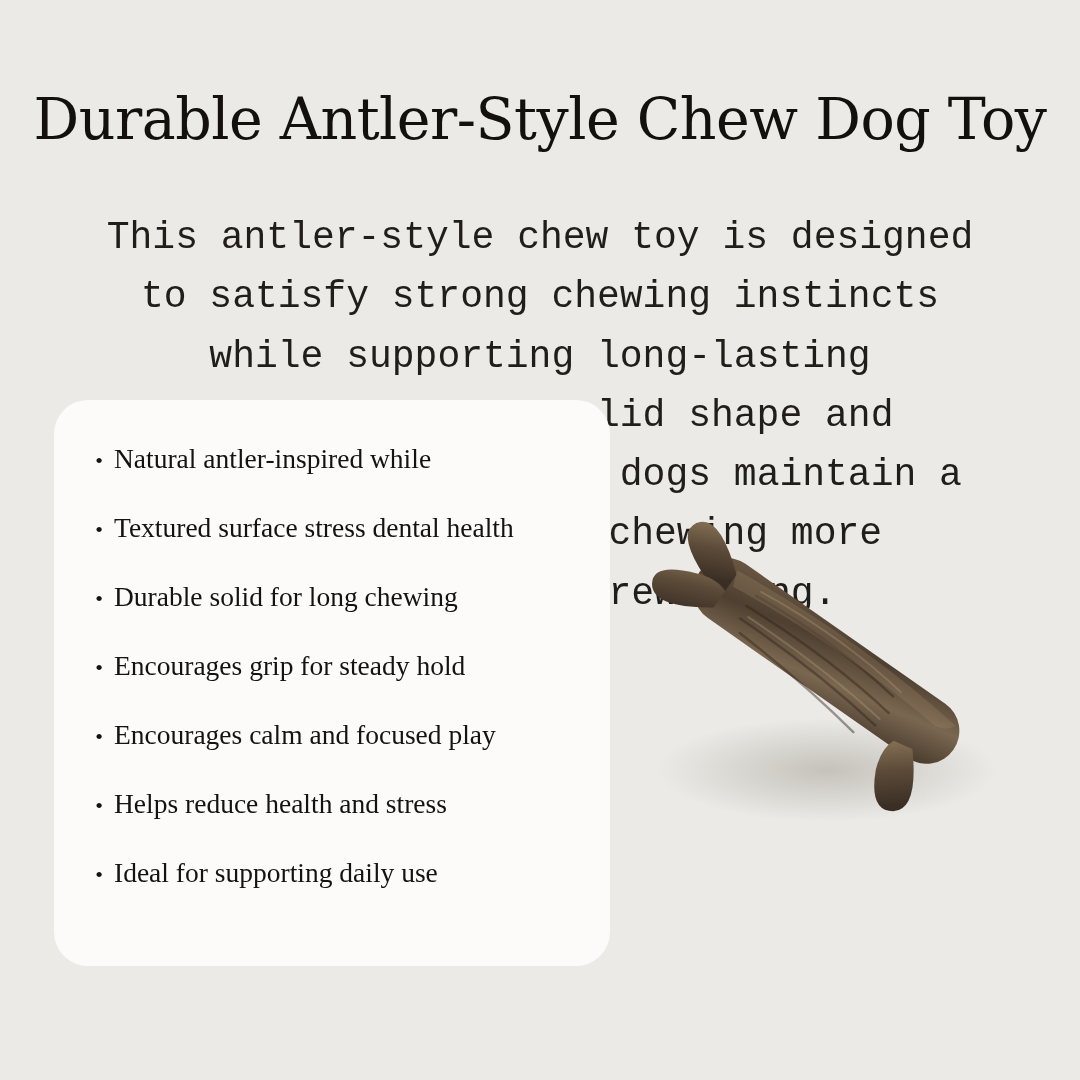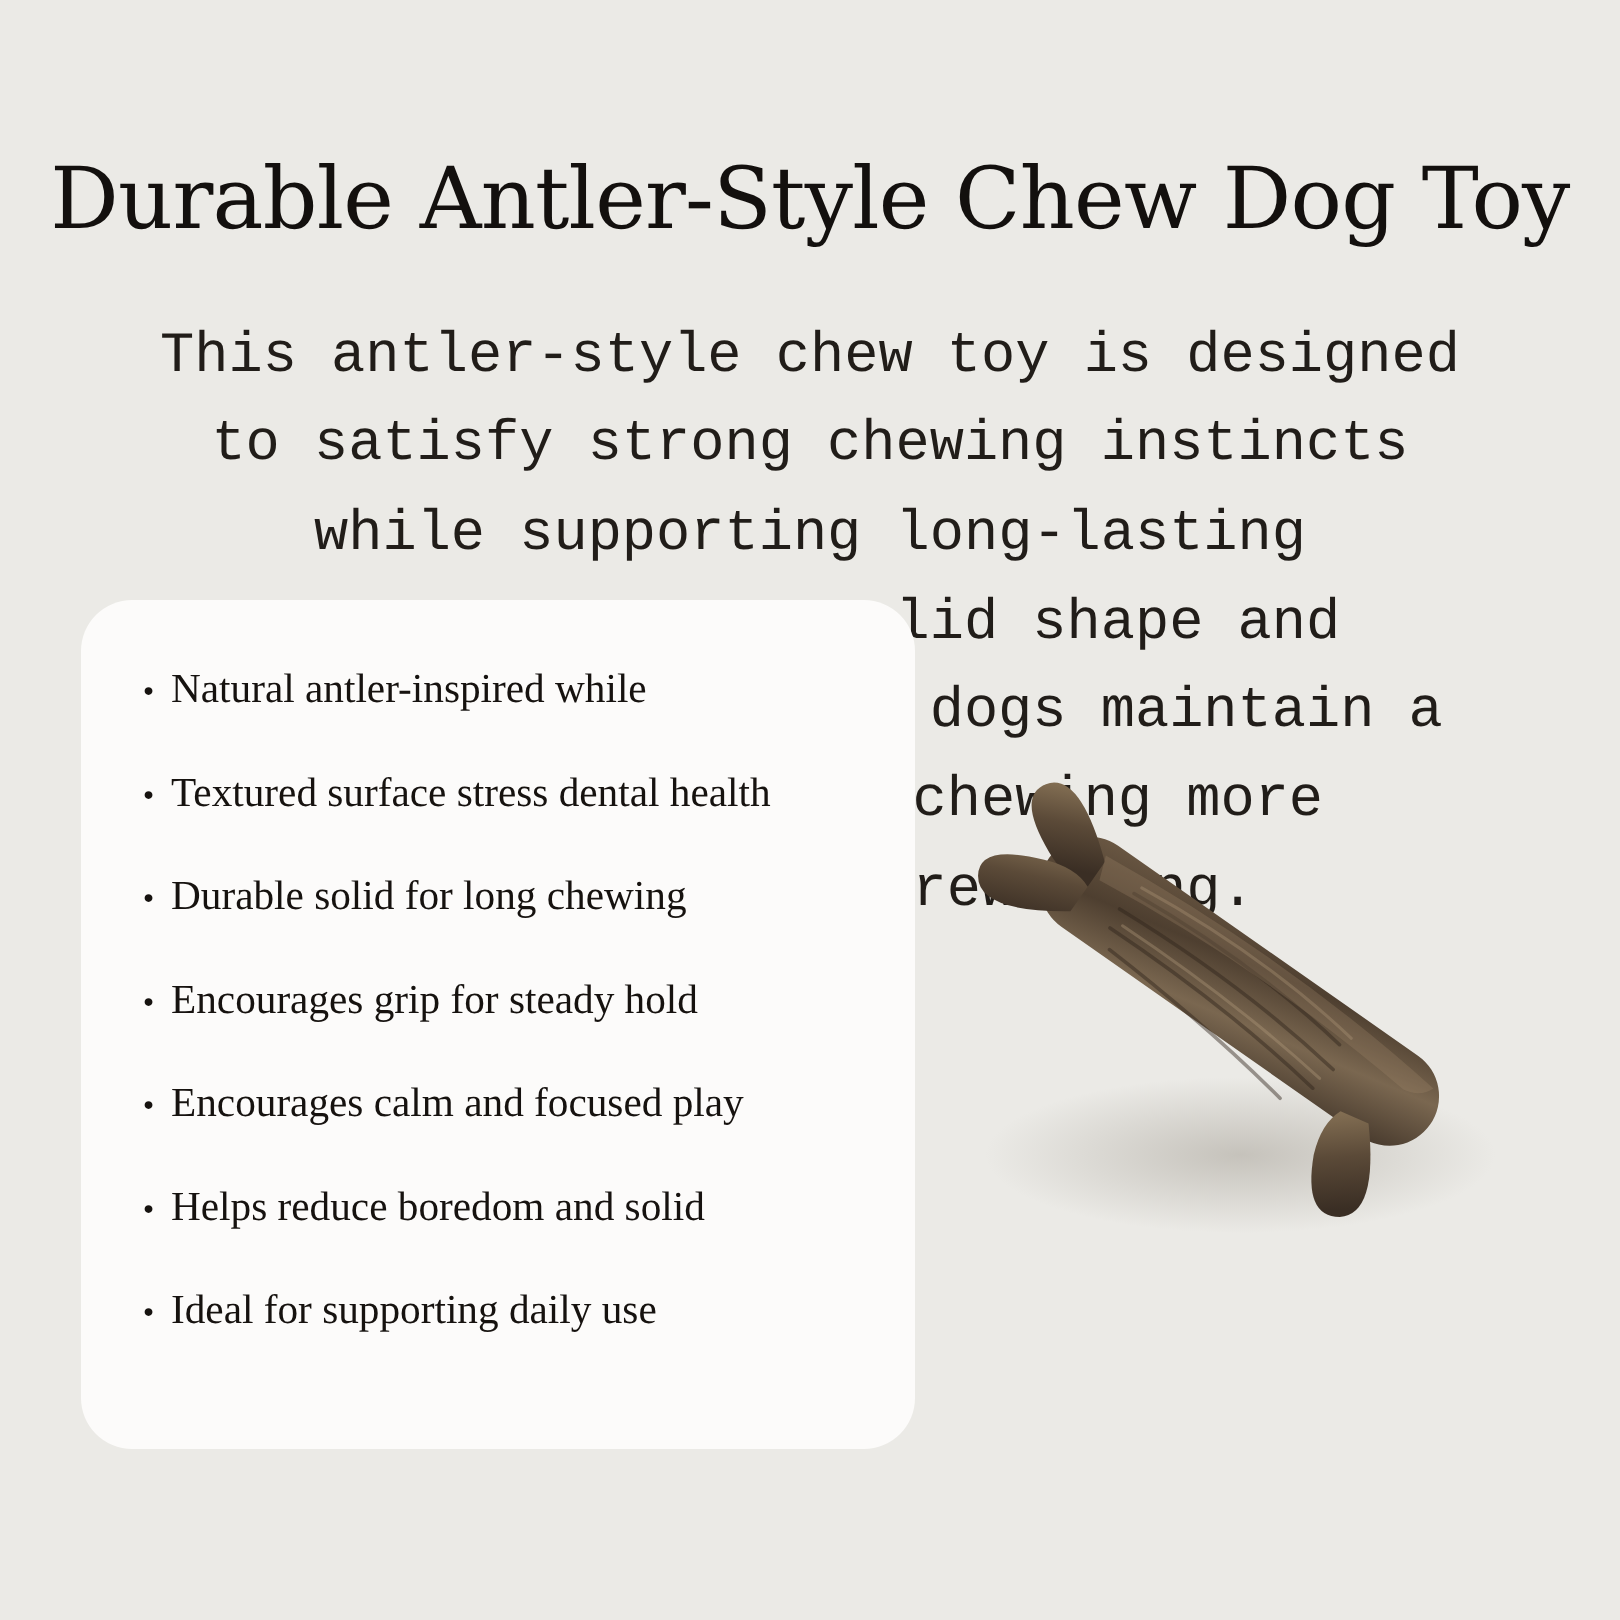--- a/index.html
+++ b/index.html
@@ -16,21 +16,21 @@
   .page {
     position: relative;
     width: 1080px;
     height: 1080px;
     background: #ebeae6;
     box-sizing: border-box;
   }
   .title {
     position: absolute;
     left: 0;
-    top: 62px;
+    top: 48px;
     width: 1080px;
     text-align: center;
     font-family: "DejaVu Serif", serif;
     font-size: 57px;
     font-weight: 400;
     letter-spacing: -0.5px;
     color: #13100e;
     line-height: 1.18;
   }
   .subtitle {
@@ -124,21 +124,21 @@
       <li class="feature-item">
         <span class="bullet">•</span>
         <span class="feature-text">Encourages grip for steady hold</span>
       </li>
       <li class="feature-item">
         <span class="bullet">•</span>
         <span class="feature-text">Encourages calm and focused play</span>
       </li>
       <li class="feature-item">
         <span class="bullet">•</span>
-        <span class="feature-text">Helps reduce boredom and solid</span>
+        <span class="feature-text">Helps reduce health and stress</span>
       </li>
       <li class="feature-item">
         <span class="bullet">•</span>
         <span class="feature-text">Ideal for supporting daily use</span>
       </li>
     </ul>
   </div>
 
   <div class="product">
     <svg viewBox="0 0 430 400" xmlns="http://www.w3.org/2000/svg" aria-hidden="true">

